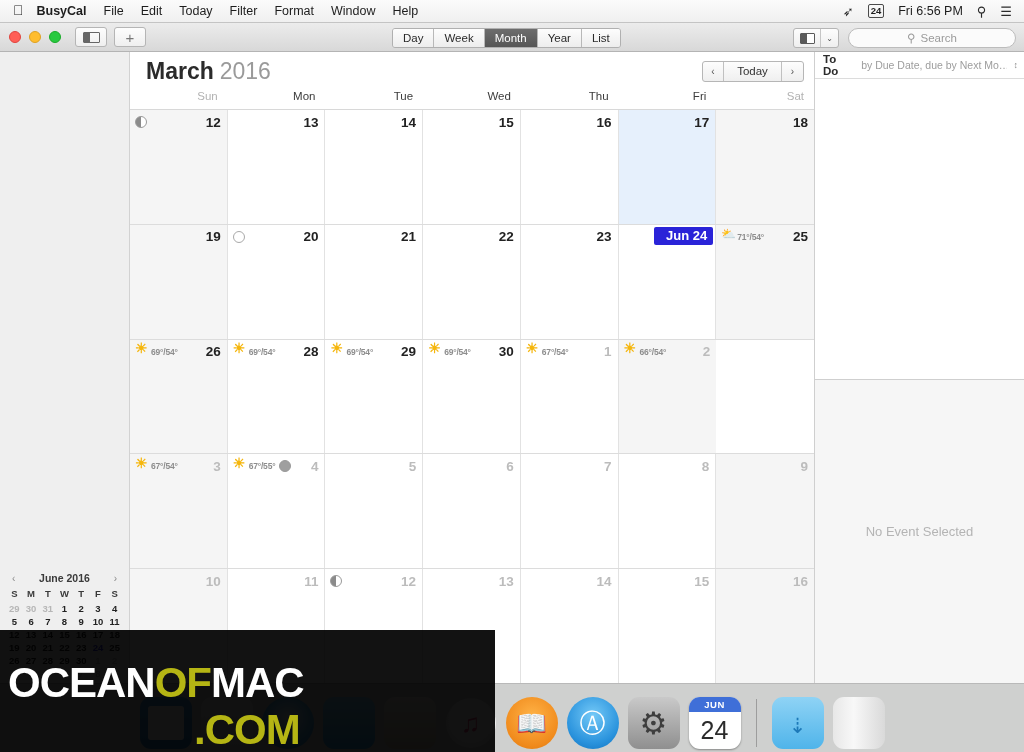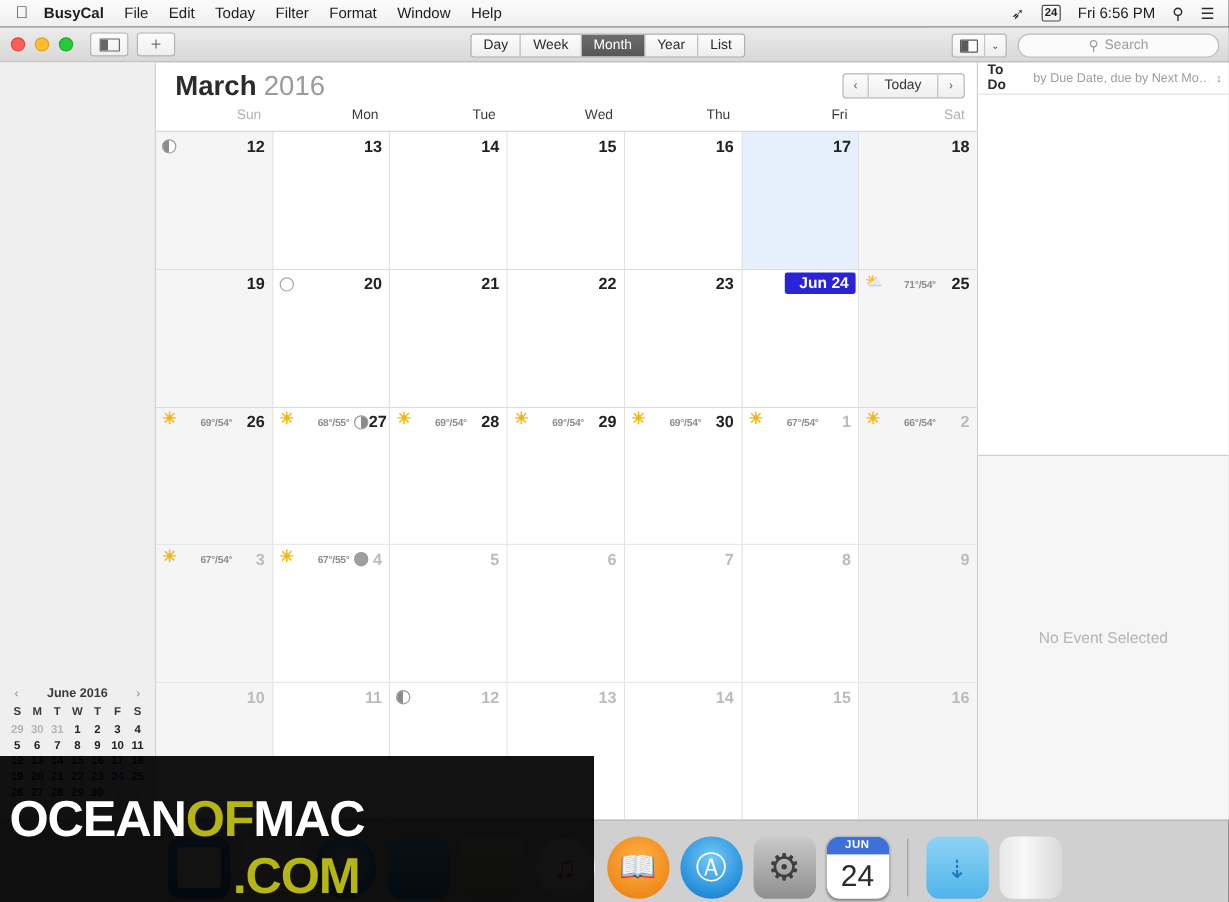--- a/index.html
+++ b/index.html
@@ -148,21 +148,21 @@
   .day.weekend { background: #f5f5f5; }
   .day.selweek { background: #e6f0fc; }
   .daytop { display: flex; align-items: center; height: 16px; }
   .dnum { margin-left: auto; font-size: 13.5px; color: #222; font-weight: bold; }
   .dnum.out { color: #bcbcbc; font-weight: bold; }
   .dnum.today {
     background: #2a23d8; color: #fff; font-weight: bold;
     padding: 1px 6px 2px 12px; border-radius: 2px; font-size: 13px;
     margin-right: -4px; margin-top: -2px;
   }
-  .wx { display: flex; align-items: center; gap: 19px; font-size: 8.5px; color: #8d8d8d; font-weight: bold; }
+  .wx { display: flex; align-items: center; gap: 3px; font-size: 8.5px; color: #8d8d8d; font-weight: bold; }
   .wx .t { letter-spacing: -0.2px; }
   .moon { width: 12px; height: 12px; border-radius: 50%; flex: none; }
   .moon.last   { background: linear-gradient(90deg,#8b8b8b 50%, #ffffff 50%); border: 1px solid #9a9a9a; }
   .moon.first  { background: linear-gradient(90deg,#ffffff 50%, #8b8b8b 50%); border: 1px solid #9a9a9a; }
   .moon.new    { background: #ffffff; border: 1px solid #a9a9a9; }
   .moon.full   { background: #9f9f9f; border: 1px solid #9a9a9a; }
 
   
   .ic { width: 13px; height: 13px; position: relative; flex: none; }
   .ic.sun::before {
@@ -465,30 +465,20 @@
                     <span class="ic sun"></span>
                     <span class="t">69°/54°</span>
                   </div>
                   <span class="dnum">26</span>
                 </div>
               </div>
               <div class="day">
                 <div class="daytop">
                   <div class="wx">
                     <span class="ic sun"></span>
-                    <span class="t">68°/55°</span>
-                  </div>
-                  <span class="moon first" style="margin-left: 4px;"></span>
-                  <span class="dnum">27</span>
-                </div>
-              </div>
-              <div class="day">
-                <div class="daytop">
-                  <div class="wx">
-                    <span class="ic sun"></span>
                     <span class="t">69°/54°</span>
                   </div>
                   <span class="dnum">28</span>
                 </div>
               </div>
               <div class="day">
                 <div class="daytop">
                   <div class="wx">
                     <span class="ic sun"></span>
                     <span class="t">69°/54°</span>

